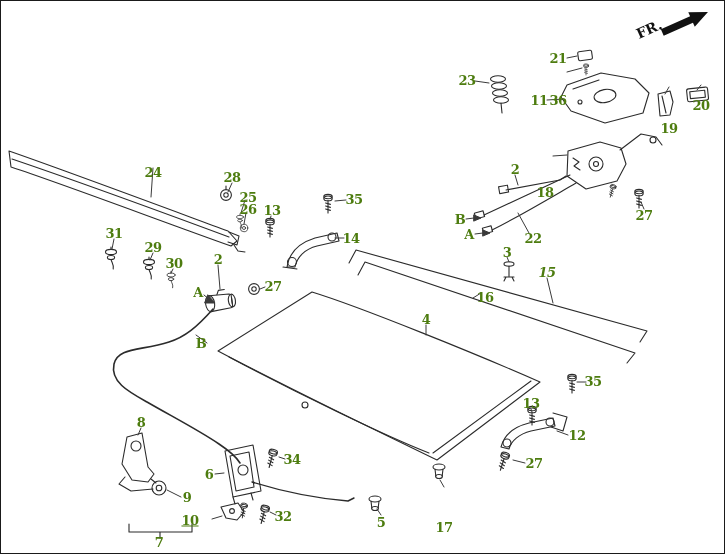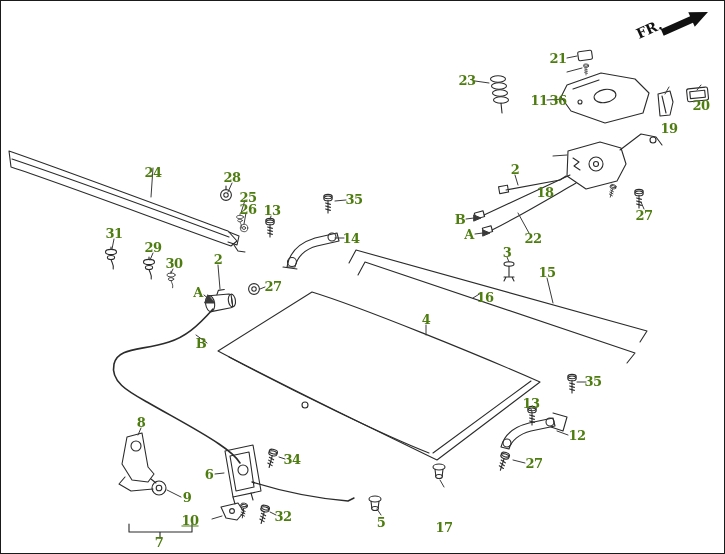--- a/index.html
+++ b/index.html
@@ -223,21 +223,21 @@
       <div class="plabel" style="left: 538px; top: 99px;">11</div>
       <div class="plabel" style="left: 668px; top: 80px; margin-top: 47px;">19</div>
       <div class="plabel" style="left: 700px; top: 78px; margin-top: 26px;">20</div>
       <div class="plabel" style="left: 544px; top: 155px; margin-top: 36px;">18</div>
       <div class="plabel" style="left: 514px; top: 168px;">2</div>
       <div class="plabel" style="left: 643px; top: 214px;">27</div>
       <div class="plabel" style="left: 459px; top: 218px;">B</div>
       <div class="plabel" style="left: 468px; top: 233px;">A</div>
       <div class="plabel" style="left: 532px; top: 237px;">22</div>
       <div class="plabel" style="left: 506px; top: 251px;">3</div>
-      <div class="plabel" style="left: 546px; top: 271px;">15</div>
+      <div class="plabel" style="left: 546px; top: 271px; font-style: italic;">15</div>
       <div class="plabel" style="left: 484px; top: 296px;">16</div>
       <div class="plabel" style="left: 152px; top: 160px; margin-top: 11px;">24</div>
       <div class="plabel" style="left: 231px; top: 176px;">28</div>
       <div class="plabel" style="left: 247px; top: 196px;">25</div>
       <div class="plabel" style="left: 247px; top: 208px;">26</div>
       <div class="plabel" style="left: 271px; top: 209px;">13</div>
       <div class="plabel" style="left: 353px; top: 198px;">35</div>
       <div class="plabel" style="left: 350px; top: 237px;">14</div>
       <div class="plabel" style="left: 113px; top: 232px;">31</div>
       <div class="plabel" style="left: 152px; top: 246px;">29</div>

